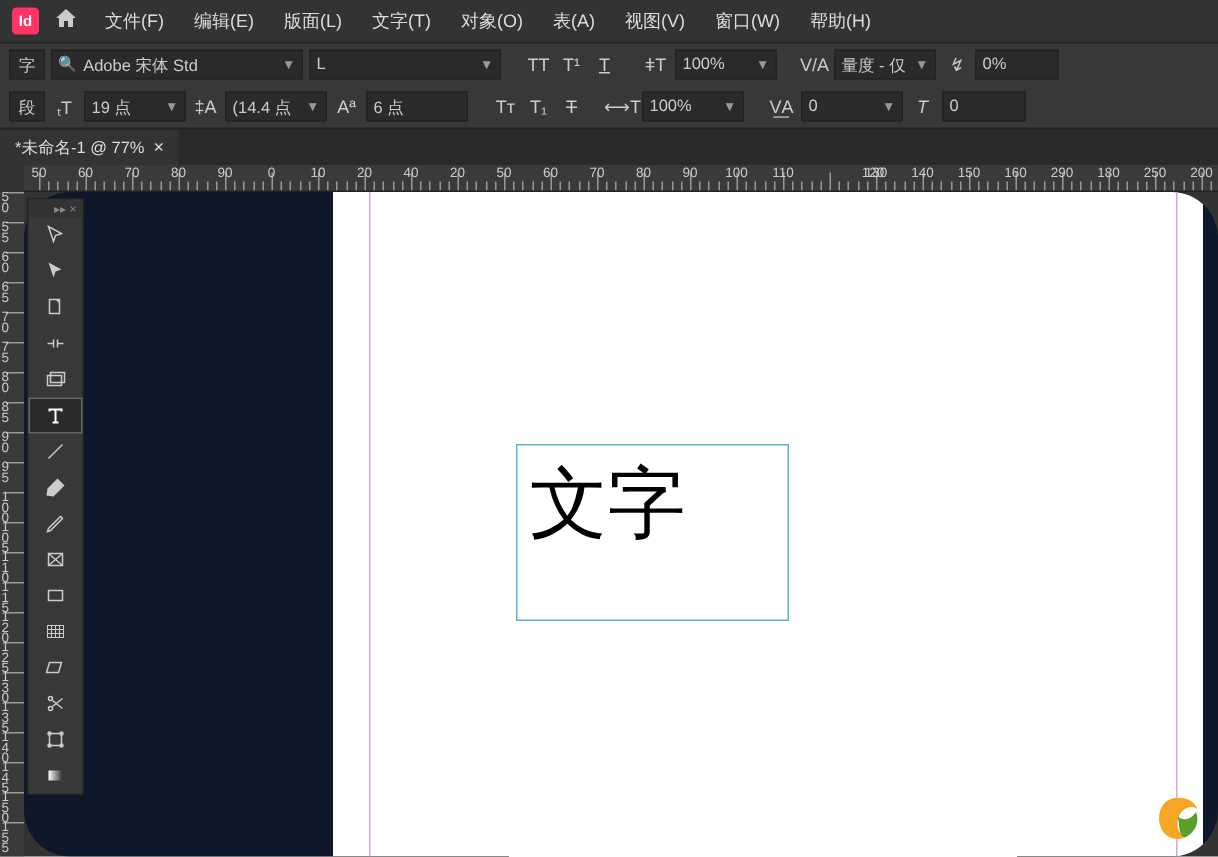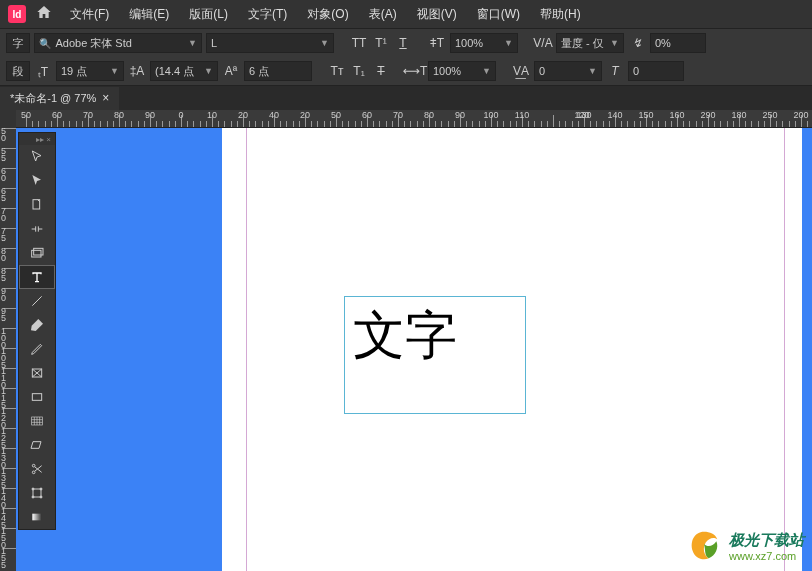--- a/index.html
+++ b/index.html
@@ -44,21 +44,21 @@
 
 
 .tools-panel { width: 38px; background: #383838; border: 1px solid #222; position: absolute; left: 18px; top: 4px; z-index: 5; }
 .tools-head { height: 12px; background: #333; display: flex; align-items: center; justify-content: flex-end; padding: 0 4px; }
 .tools-head .dots { color: #888; font-size: 8px; }
 .tool { width: 36px; height: 24px; display: flex; align-items: center; justify-content: center; color: #ccc; cursor: pointer; font-size: 14px; }
 .tool.active { background: #2a2a2a; border: 1px solid #666; }
 .tool svg { width: 16px; height: 16px; }
 
 
-.canvas-area { flex: 1; background: #3b82f6; position: relative; overflow: hidden; }
+.canvas-area { flex: 1; background: #0f172a; position: relative; overflow: hidden; border-radius: 31px; }
 .page { position: absolute; left: 206px; top: 0; width: 580px; height: 443px; background: #fff; }
 .margin-guide { position: absolute; border-left: 1px solid #d4a8d4; height: 100%; }
 .text-frame { position: absolute; left: 328px; top: 168px; width: 182px; height: 118px; border: 1px solid #5ab5d4; background: #fff; }
 .text-content { font-family: "SimSun", serif; font-size: 52px; color: #000; padding: 4px 8px; }
 
 
 .watermark { position: absolute; right: 8px; bottom: 6px; display: flex; align-items: center; gap: 6px; }
 .wm-icon { width: 38px; height: 38px; }
 .wm-text { display: flex; flex-direction: column; }
 .wm-title { color: #1a7a5c; font-size: 15px; font-weight: bold; font-style: italic; }
@@ -523,17 +523,13 @@
       <div class="text-content">文字</div>
     </div>
   </div>
 </div>
 
 <div class="watermark">
   <svg class="wm-icon" viewBox="0 0 40 40">
     <path d="M20 5 C10 5 5 15 8 25 C10 32 18 36 25 33 C20 30 18 22 22 16 C25 12 30 10 34 13 C32 7 26 5 20 5 Z" fill="#f5a623"></path>
     <path d="M25 33 C32 30 36 22 33 15 C30 20 24 22 20 18 C22 25 20 30 25 33 Z" fill="#5aa028"></path>
   </svg>
-  <div class="wm-text">
-    <div class="wm-title">极光下载站</div>
-    <div class="wm-url">www.xz7.com</div>
-  </div>
 </div>
 
 </body></html>

